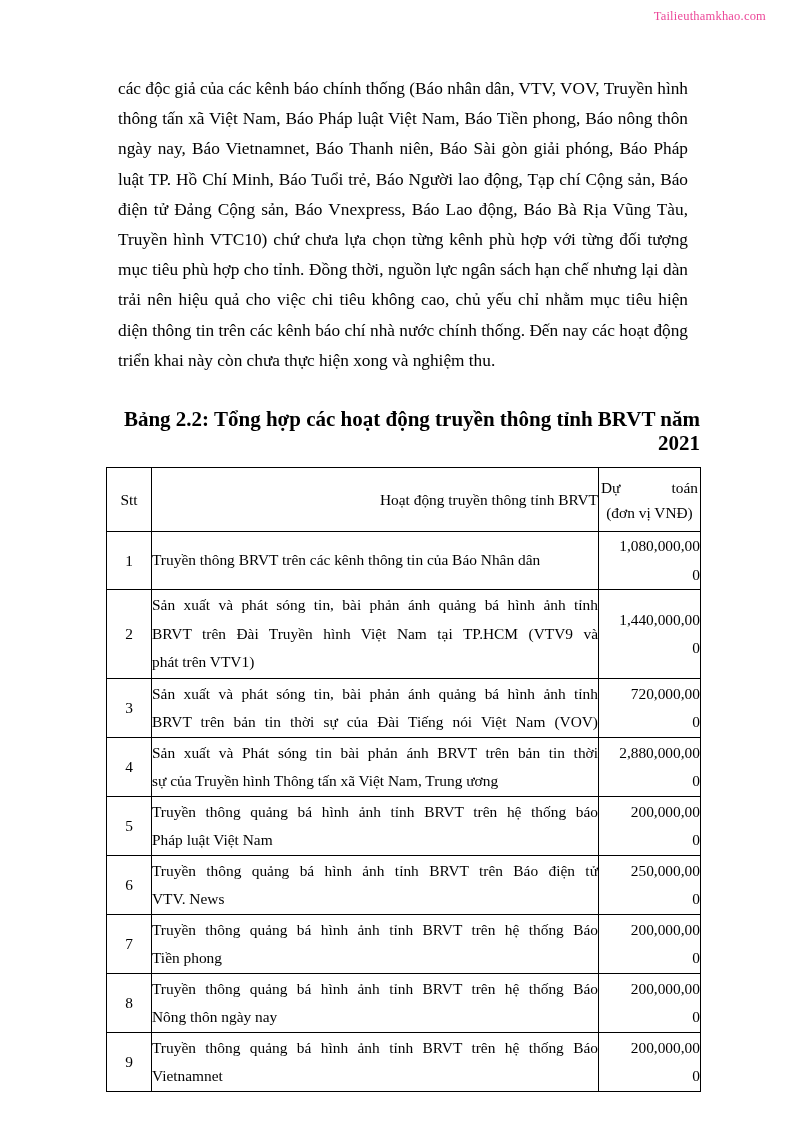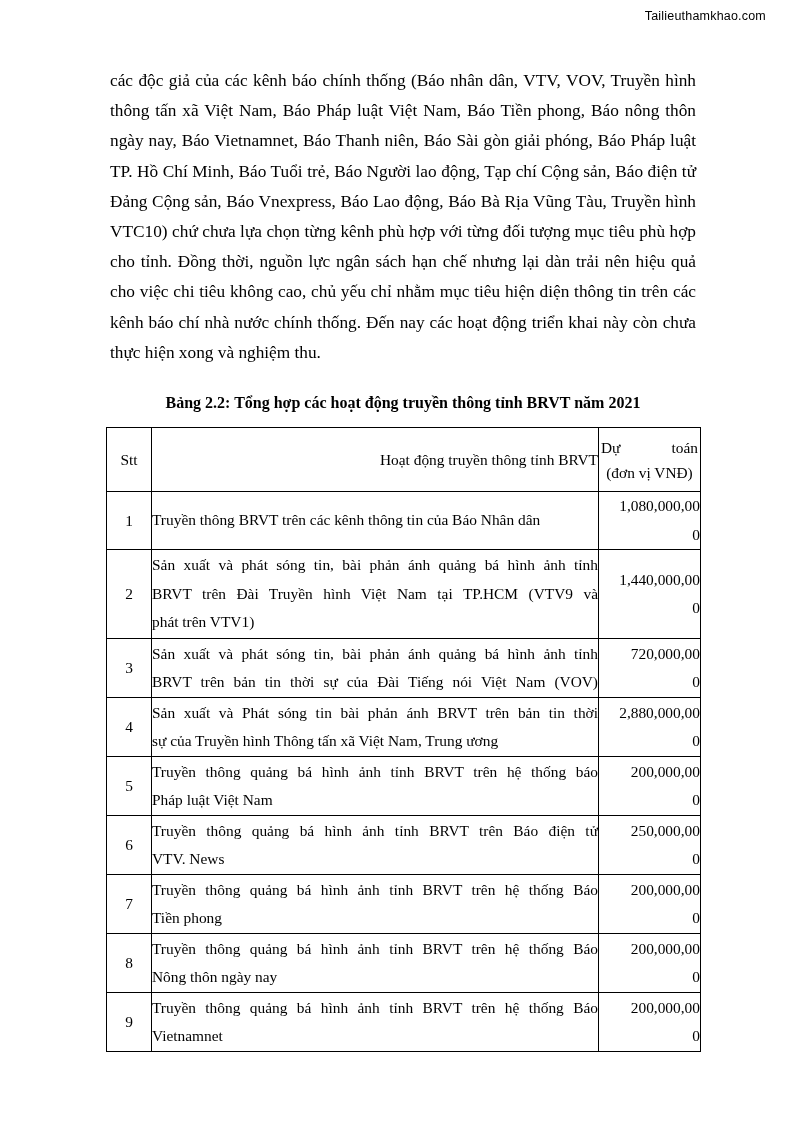--- a/index.html
+++ b/index.html
@@ -15,47 +15,47 @@
   }
   .page {
     position: absolute;
     left: 0; top: 0;
     width: 794px; height: 1123px;
   }
   .watermark {
     position: absolute;
     right: 28px;
     top: 9px;
-    font-family: Liberation Sans, sans-serif;
+    font-family: Liberation Serif, serif;
     font-size: 12.5px;
-    color: #000000;
+    color: #ec4899;
     letter-spacing: 0.2px;
     white-space: nowrap;
   }
   .content {
     position: absolute;
     left: 106px;
     top: 62px;
     width: 594px;
   }
   p.body-par {
-    margin: 4px;
+    margin: 12px;
     font-size: 17.3px;
     line-height: 30.2px;
     text-align: justify;
     text-justify: inter-word;
     text-indent: 0;
   }
   .caption {
     margin: 0;
     padding-top: 19px;
     padding-bottom: 10px;
-    font-size: 16px;
-    font-weight: bold;
-    text-align: center;
+    font-size: 21px;
+    font-weight: bold;
+    text-align: right;
     line-height: 24px;
   }
   table.tbl {
     border-collapse: collapse;
     width: 594px;
     table-layout: fixed;
     margin-top: 2px;
   }
   table.tbl td, table.tbl th {
     border: 1.1px solid #000;

